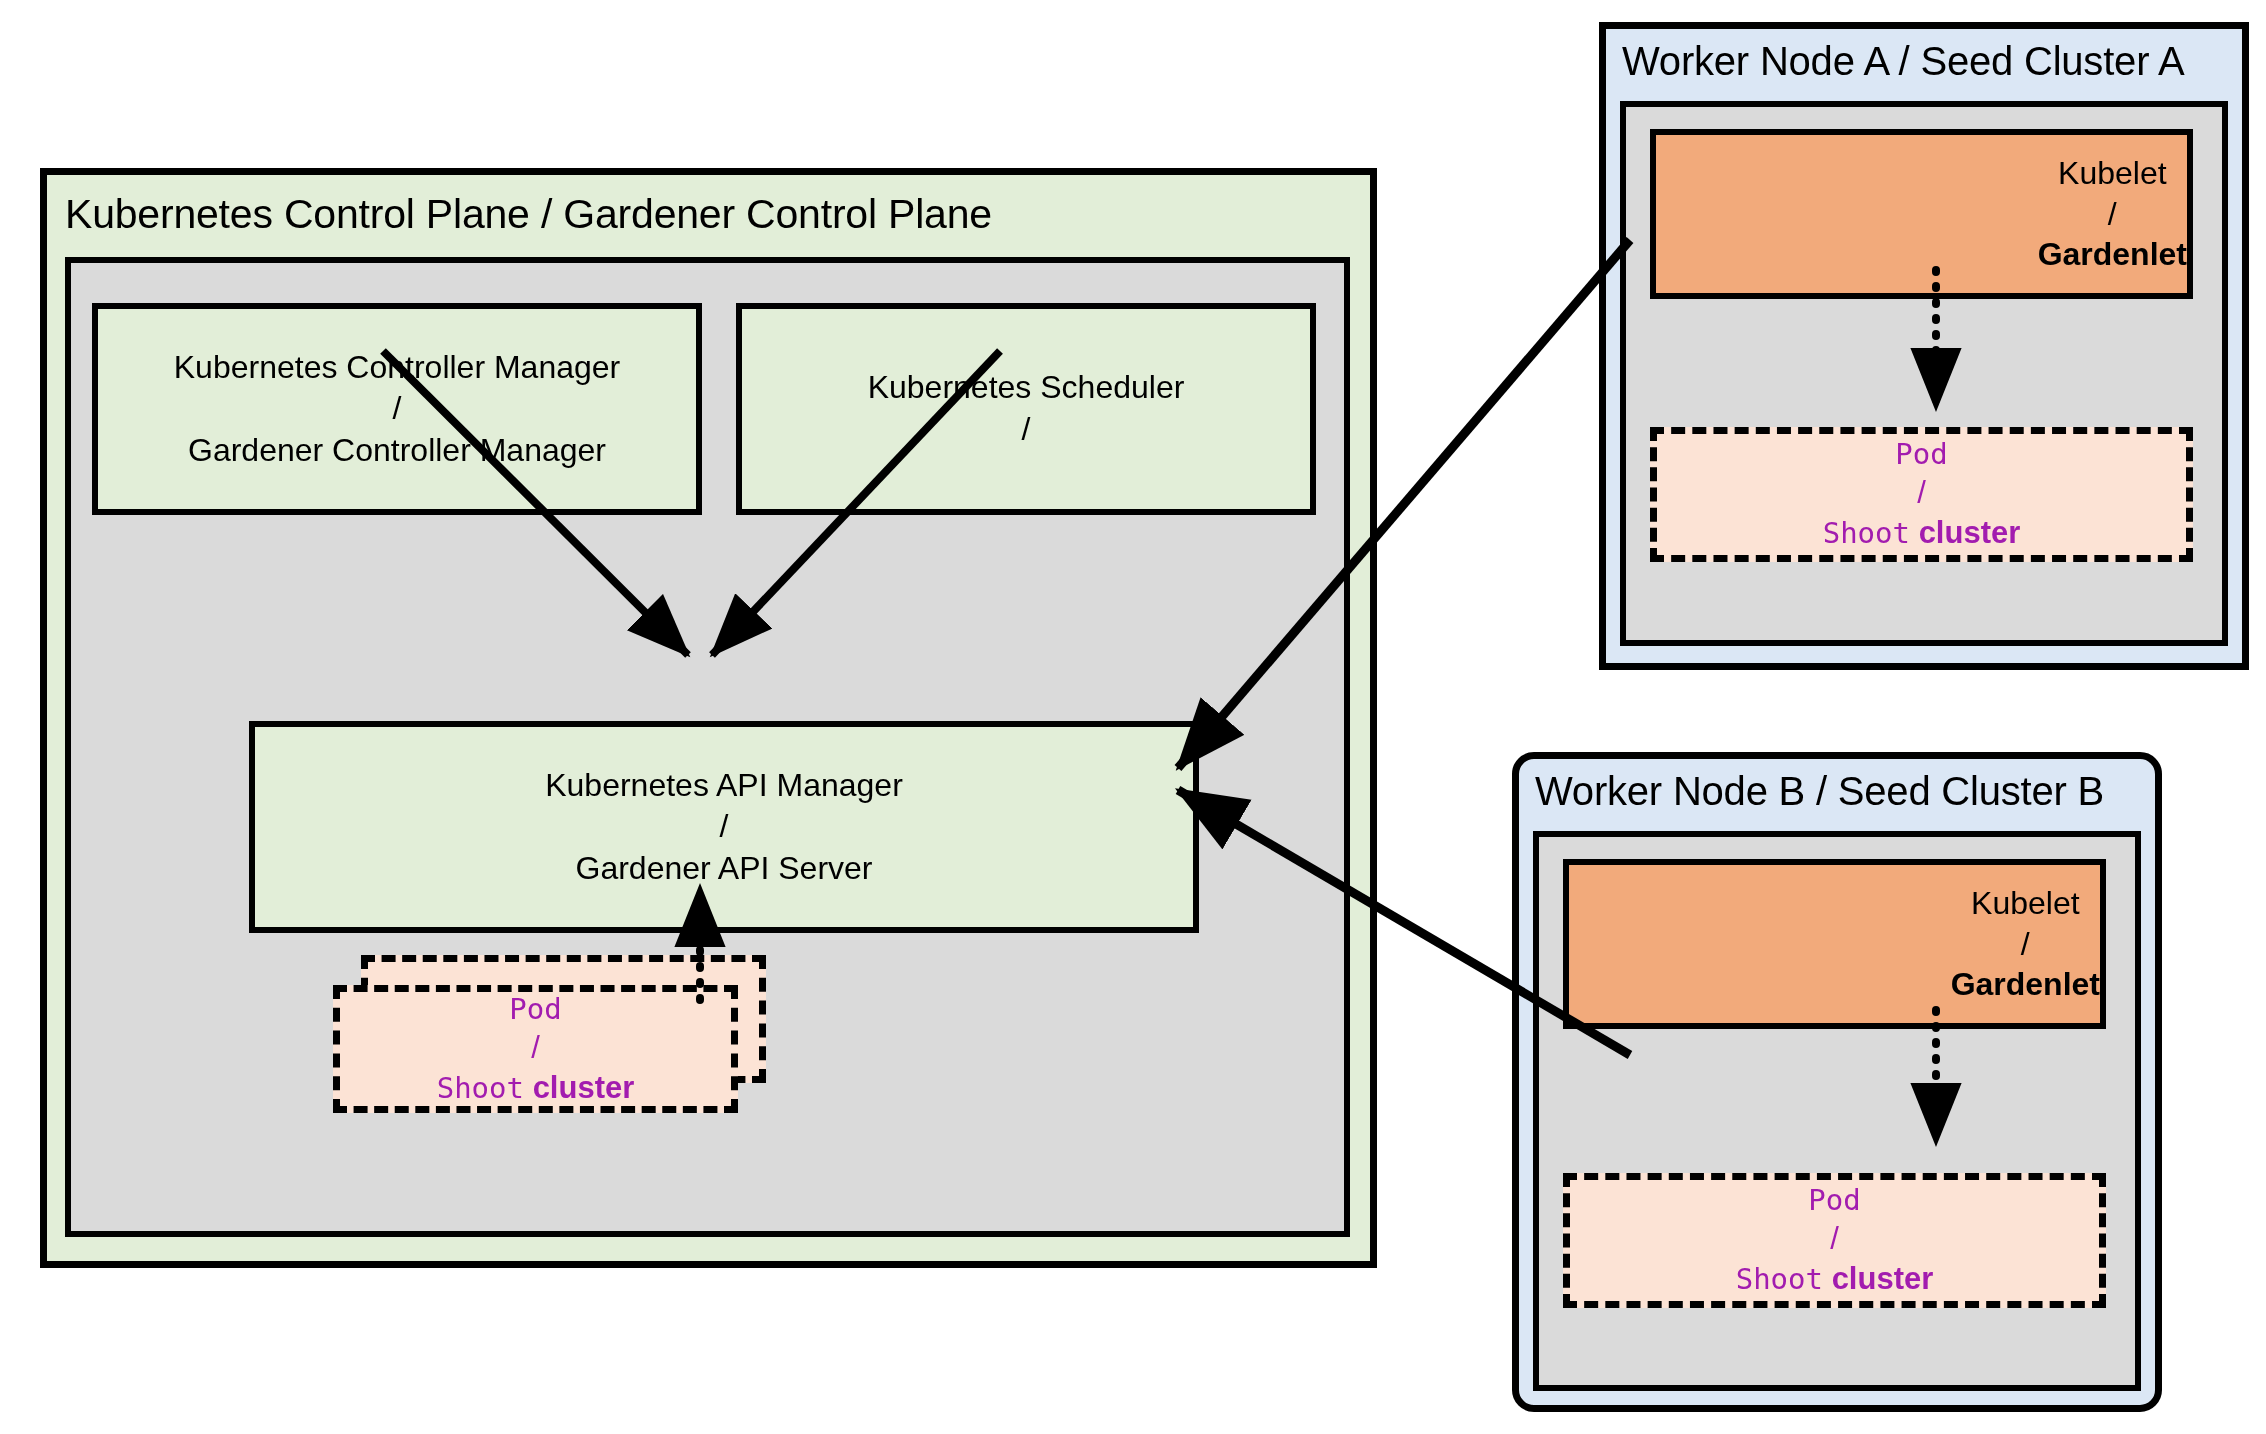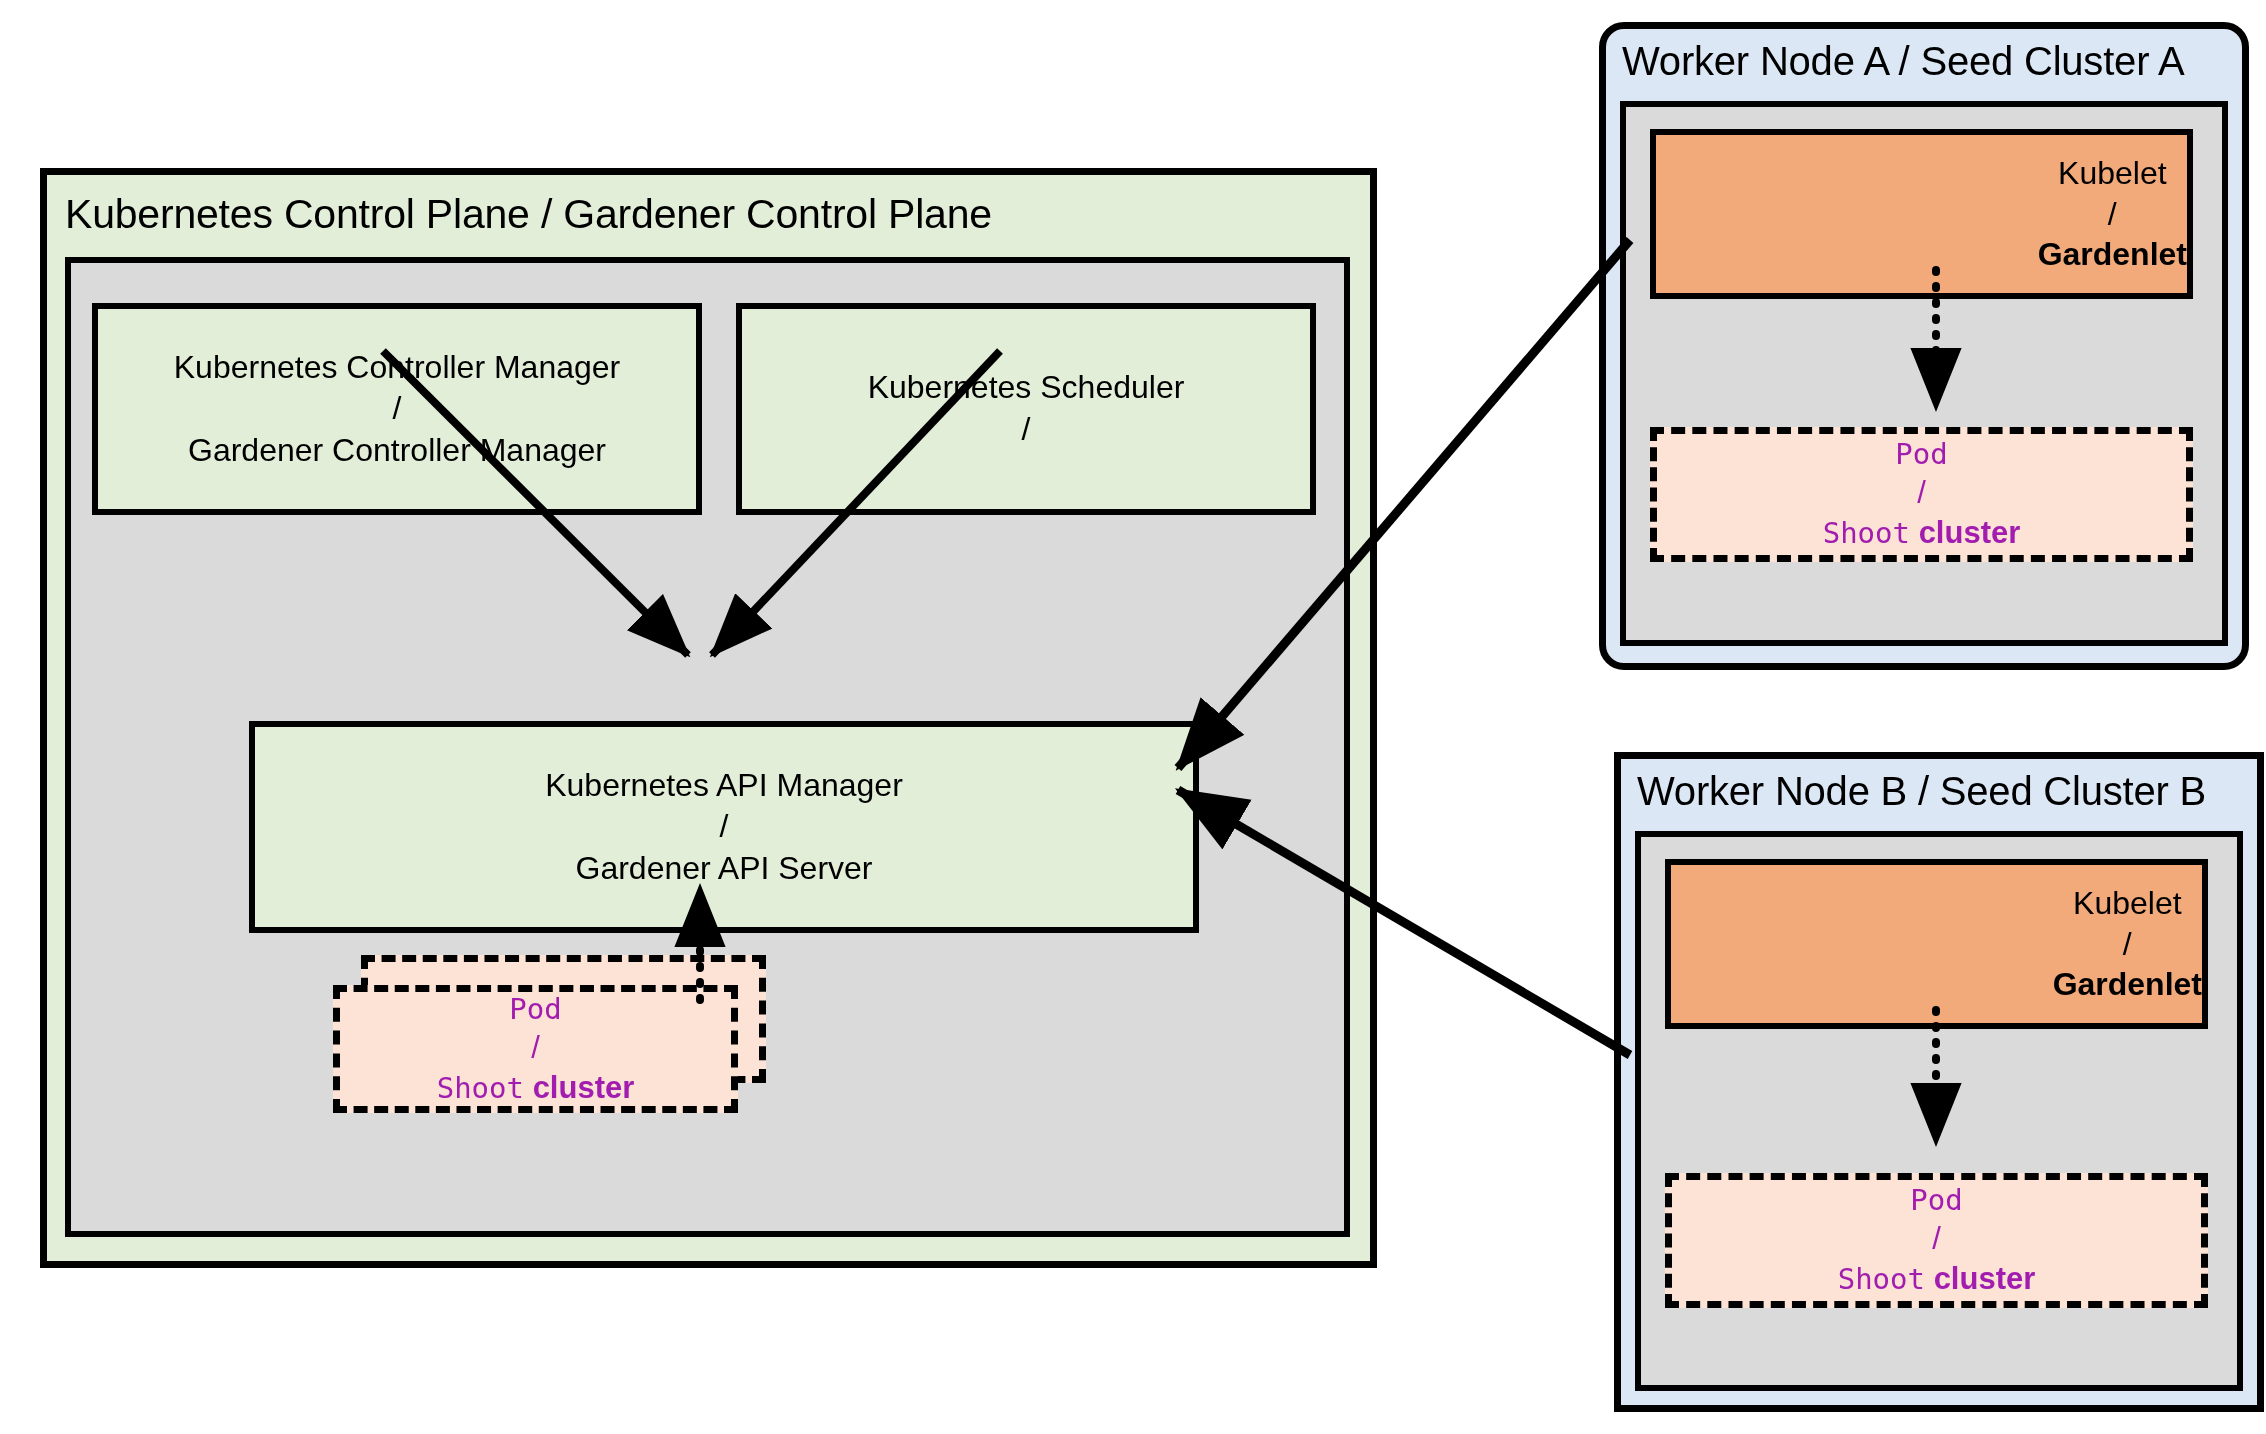--- a/index.html
+++ b/index.html
@@ -62,22 +62,22 @@
   .pod-lines{line-height:1.28;font-size:31px;color:#a21caf;text-align:center;}
   .mono{font-family:"DejaVu Sans Mono", monospace;font-size:29px;}
 
   
   .worker{
     background:#dbe7f5;
     border:7px solid #000000;
     box-sizing:border-box;
     position:absolute;
   }
-  #worker-a{ left:1599px; top:22px;  width:650px; height:648px;border-radius:25px; }
-  #worker-b{ left:1614px; top:752px; width:650px; height:660px; }
+  #worker-a{ left:1599px; top:22px;  width:650px; height:648px; }
+  #worker-b{ left:1512px; top:752px; width:650px; height:660px;border-radius:22px; }
   .worker-title{
     position:absolute; left:16px; top:10px;
     font-size:40px; color:#000; white-space:nowrap; letter-spacing:-0.2px;
   }
   .worker-inner{
     position:absolute; left:14px; top:72px;
     width:608px; background:#dadada;
     border:6px solid #000000; box-sizing:border-box;
   }
   #worker-a-inner{ height:545px; }

